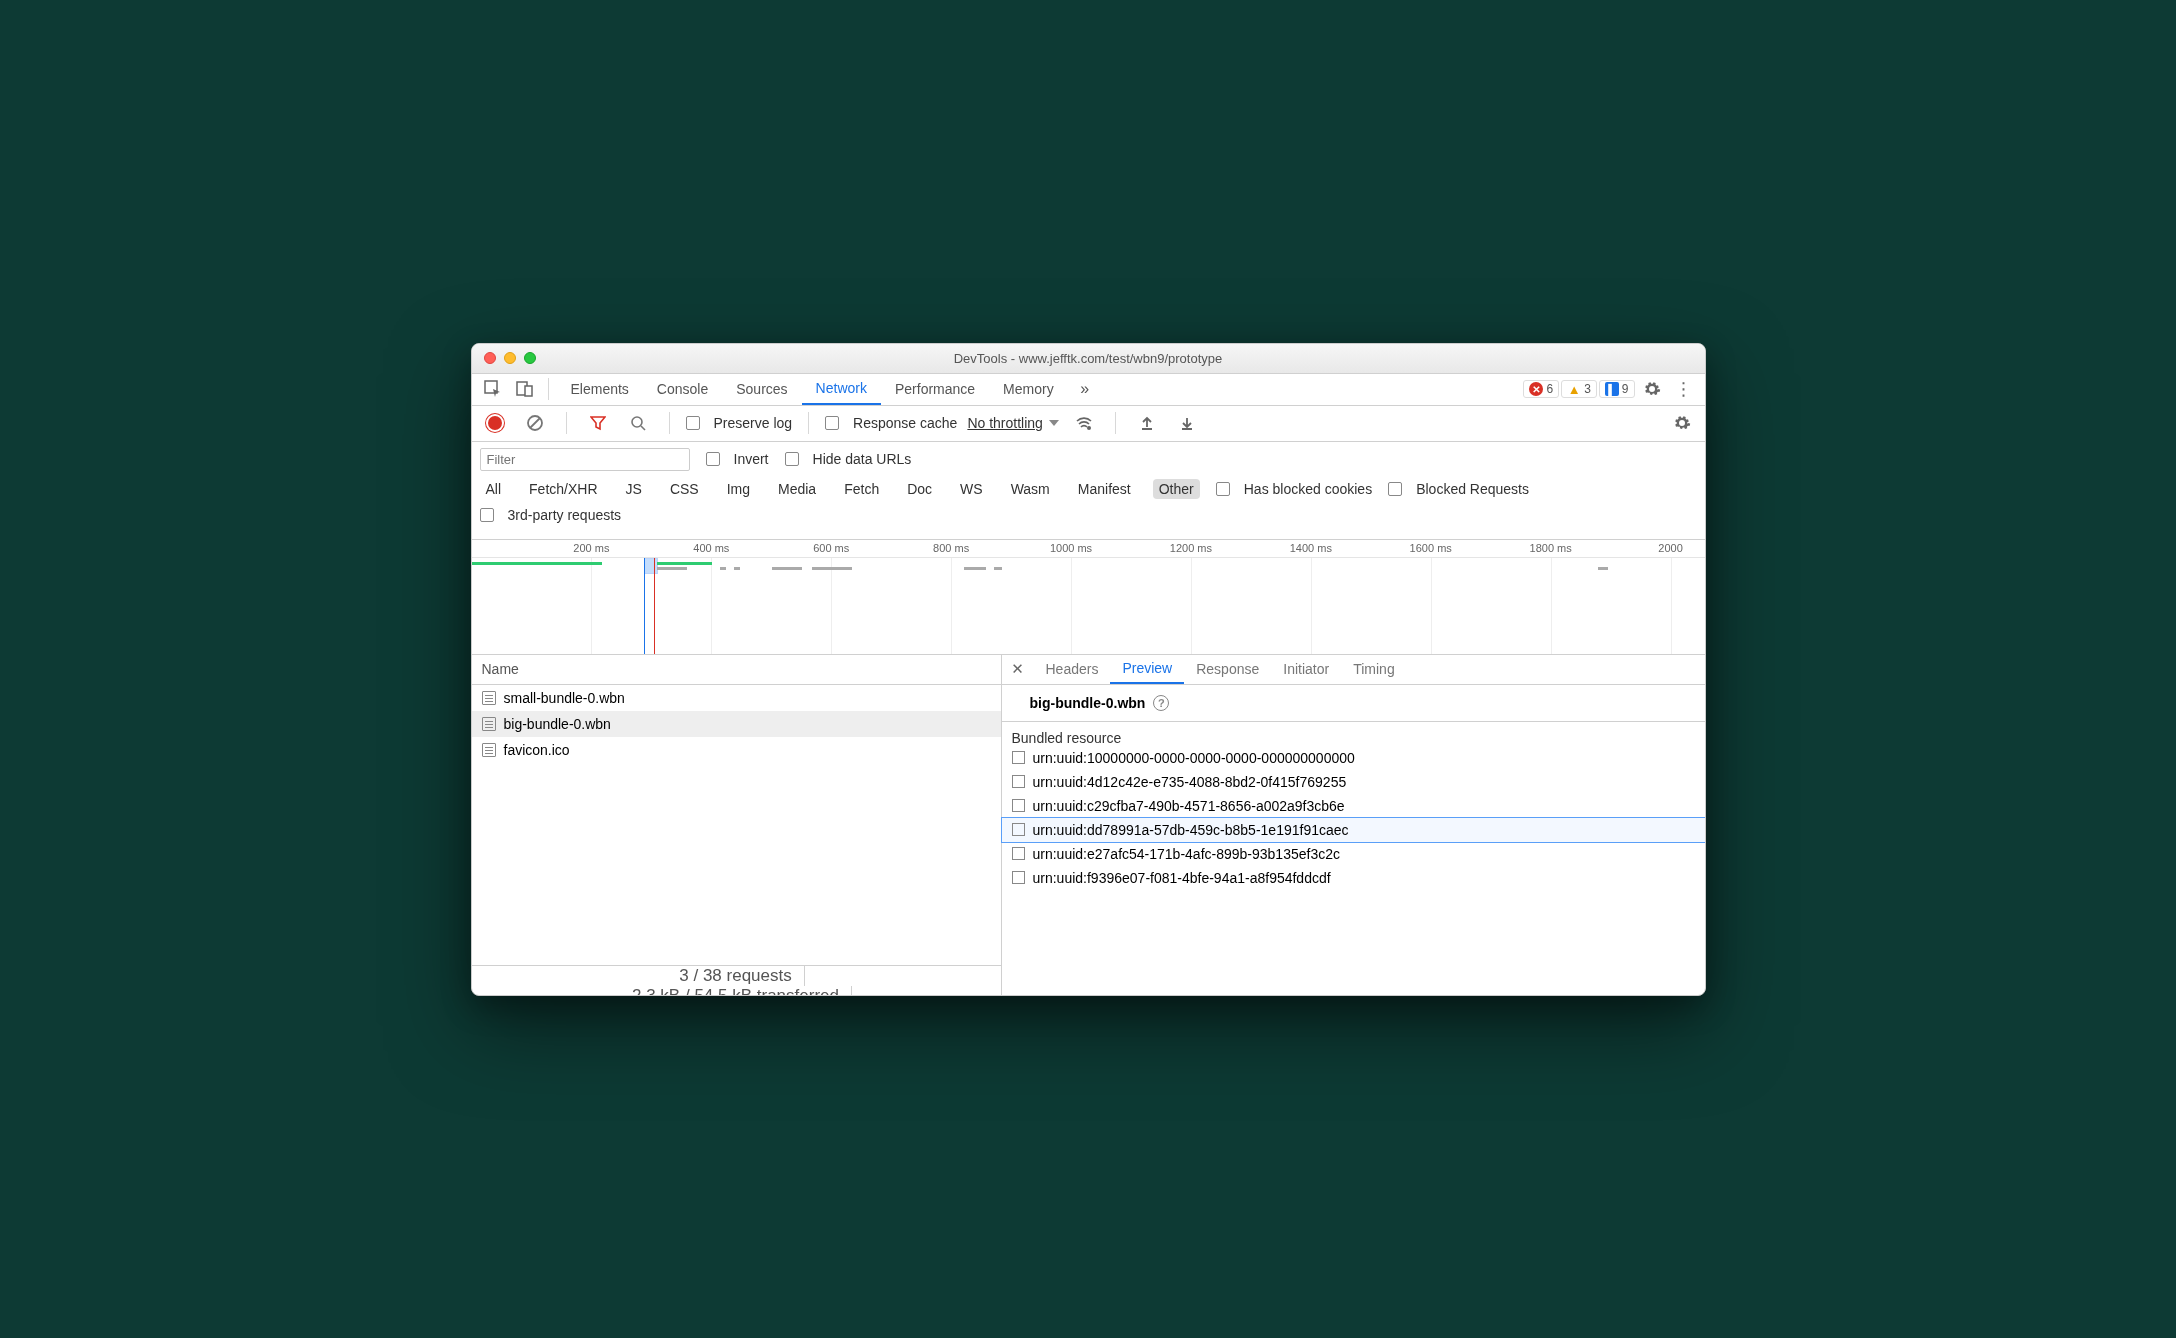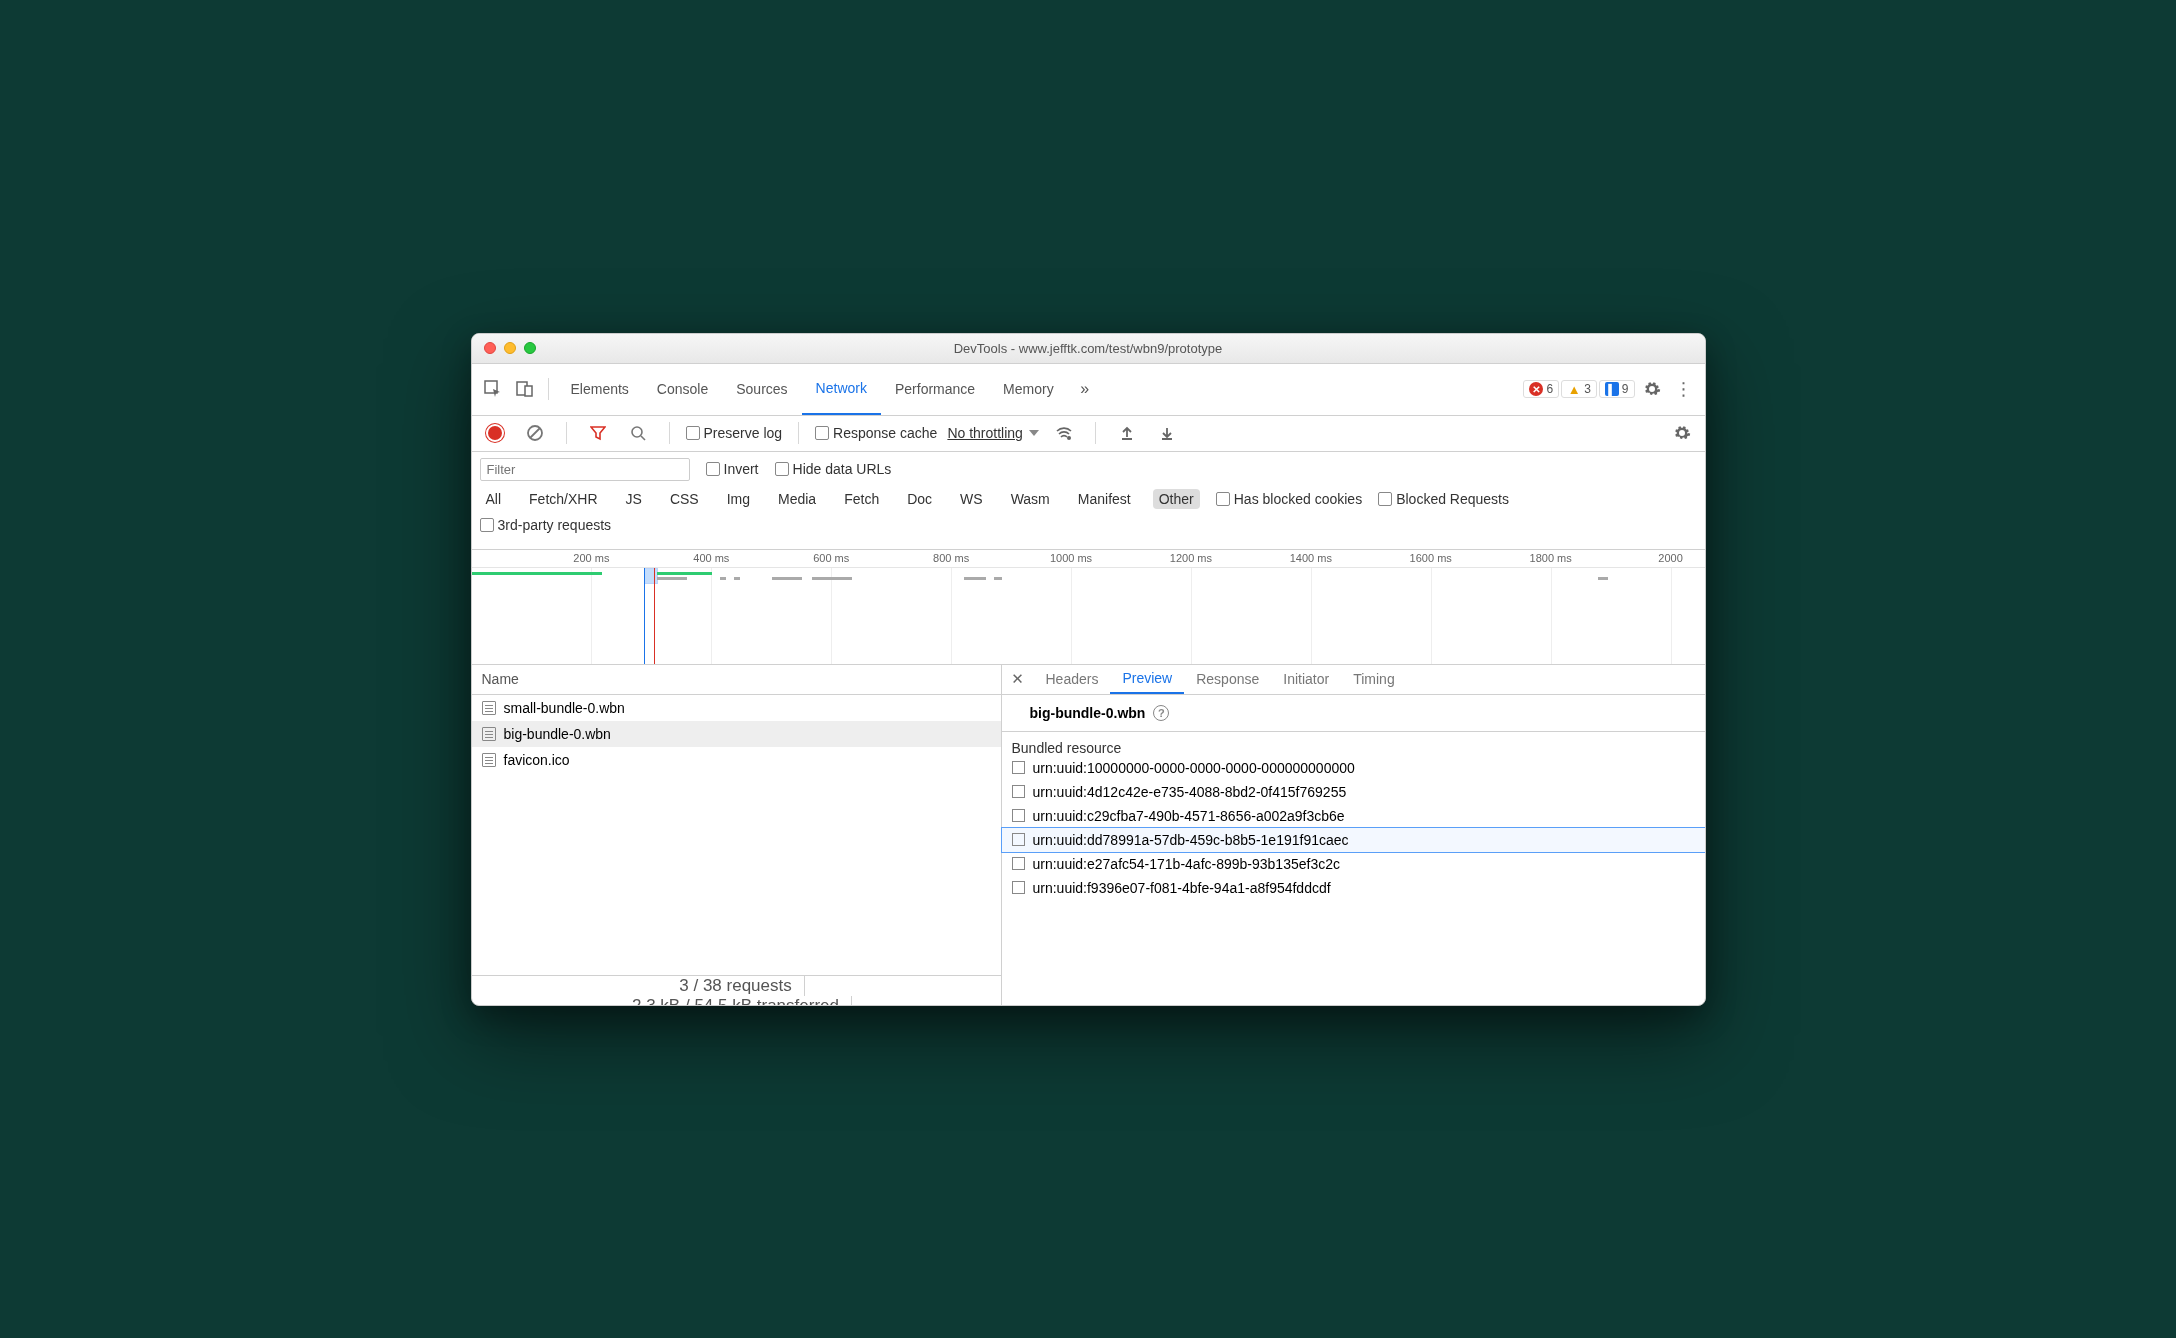--- a/index.html
+++ b/index.html
@@ -29,21 +29,21 @@
   position: relative;
 }
 .traffic { display:flex; gap:8px; padding-left:12px; }
 .dot { width:12px; height:12px; border-radius:50%; }
 .dot.r{background:#ff5f57;border:0.5px solid #e14640}
 .dot.y{background:#febc2e;border:0.5px solid #e1a116}
 .dot.g{background:#28c840;border:0.5px solid #17a62b}
 .titlebar .title{ position:absolute; left:0; right:0; text-align:center; font-size:13px; color:#555; }
 
 .main-tabs {
-  height: 52px;
+  height: 32px;
   display:flex; align-items:center;
   border-bottom: 1px solid #d0d0d0;
   padding: 0 6px;
   gap: 2px;
   font-size: 14px;
   color:#555;
 }
 .icon-btn{ width:30px; height:30px; display:flex;align-items:center;justify-content:center; border-radius:3px; cursor:pointer;}
 .tabsep{width:1px;height:22px;background:#d8d8d8;margin:0 6px;}
 .main-tabs .tab{ padding: 0 14px; height:100%; display:flex; align-items:center; cursor:pointer; }
@@ -53,21 +53,21 @@
 .badge{display:flex;align-items:center;gap:3px;border:1px solid #ddd;border-radius:3px;padding:1px 5px;font-size:12px;}
 .badge .sym{width:14px;height:14px;display:flex;align-items:center;justify-content:center;border-radius:50%;color:#fff;font-size:10px;font-weight:bold;}
 .sym.err{background:#d93025;}
 .sym.warn{background:transparent;color:#e8a100;font-size:13px;}
 .sym.msg{background:#1a73e8;border-radius:2px;}
 
 .toolbar{
   height:36px;border-bottom:1px solid #d0d0d0;display:flex;align-items:center;padding:0 8px;gap:10px;font-size:14px;color:#333;
 }
 .rec-dot{width:14px;height:14px;border-radius:50%;background:#d93025;box-shadow:0 0 0 2px #fff,0 0 0 3px #d93025;}
-.cb{display:flex;align-items:center;gap:4px;cursor:pointer;}
+.cb{display:flex;align-items:center;gap:14px;cursor:pointer;}
 .cb .box{width:14px;height:14px;border:1.5px solid #888;border-radius:2px;}
 .throttle{display:flex;align-items:center;gap:6px;text-decoration:underline;}
 .tri{width:0;height:0;border-left:5px solid transparent;border-right:5px solid transparent;border-top:6px solid #888;}
 
 .filterbar{
   border-bottom:1px solid #d0d0d0;padding:6px 8px 8px 8px;font-size:14px;color:#333;
 }
 .filterbar .row{display:flex;align-items:center;gap:16px;margin-bottom:8px;flex-wrap:wrap;}
 .filterbar input.filter{border:1px solid #ccc;padding:3px 6px;width:210px;font-size:13px;border-radius:2px;}
 .typefilters{display:flex;align-items:center;gap:14px;flex-wrap:wrap;}

